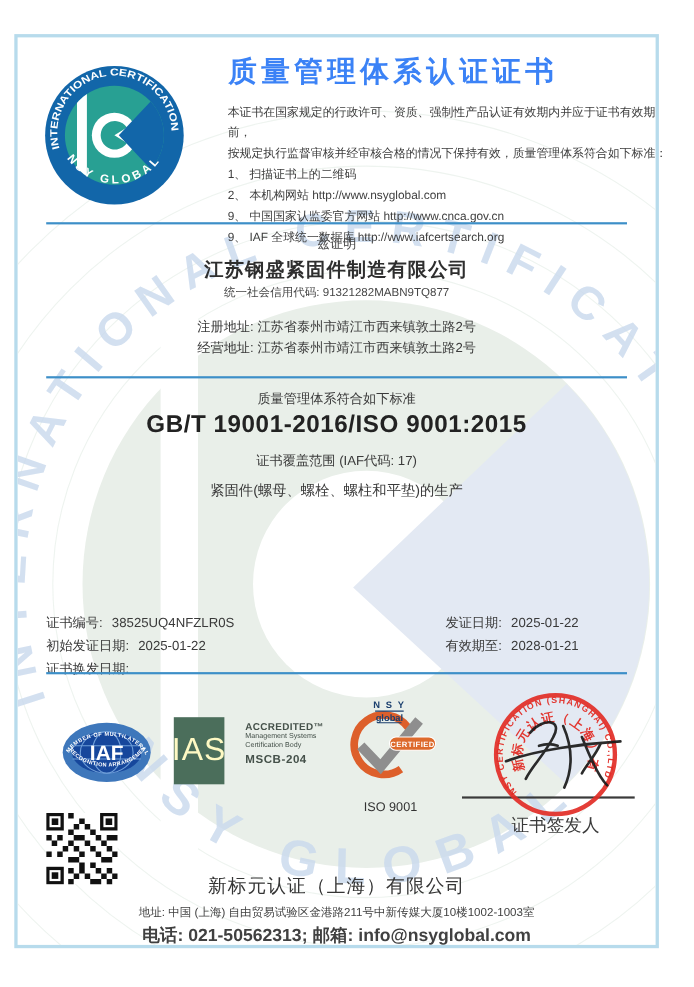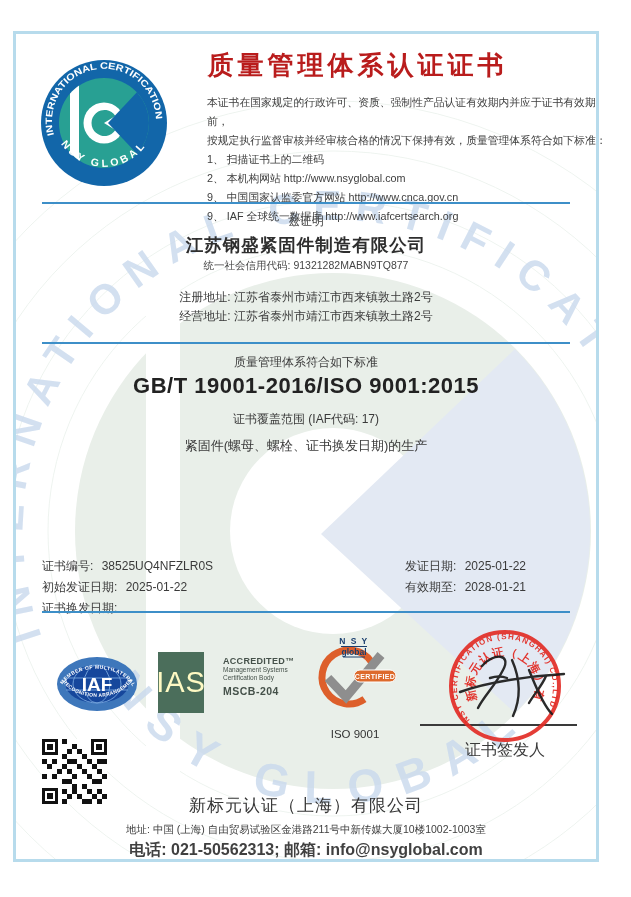--- a/index.html
+++ b/index.html
@@ -4,21 +4,21 @@
 <style>
   html,body{margin:0;padding:0;background:#ffffff;}
   .page{position:relative;width:631px;height:897px;background:#ffffff;overflow:hidden;
         font-family:"Liberation Sans","DejaVu Sans",sans-serif;color:#3a3a3a;}
   .frame{position:absolute;left:13px;top:31px;width:586px;height:831px;
          border:3px solid #b7dbec;box-sizing:border-box;overflow:hidden;background:#fff;}
   .wm{position:absolute;left:0;top:0;pointer-events:none;}
   .abs{position:absolute;z-index:2;}
   .rule{position:absolute;left:42px;width:528px;height:2px;background:#3d8fc8;z-index:2;}
   .ctr{left:13px;width:586px;text-align:center;}
-  .title{top:48px;font-size:26px;font-weight:700;letter-spacing:4px;color:#b91c1c;left:175px;width:365px;text-align:center;}
+  .title{top:48px;font-size:26px;font-weight:700;letter-spacing:4px;color:#3b82f6;left:175px;width:365px;text-align:center;}
   .intro{left:207px;top:93px;width:400px;font-size:10.8px;line-height:19px;color:#3d3d3d;}
   .certify-label{top:213px;font-size:12px;color:#474747;}
   .company-name{top:233px;font-size:17.5px;font-weight:700;letter-spacing:1px;color:#2e2e2e;}
   .credit{top:259px;font-size:10.5px;color:#454545;}
   .addr1{top:289px;font-size:12px;}
   .addr2{top:308px;font-size:12px;}
   .std-label{top:354px;font-size:12px;}
   .std-name{top:373px;font-size:22px;font-weight:700;color:#222;letter-spacing:.5px;}
   .scope-label{top:411px;font-size:12px;}
   .scope{top:437px;font-size:13px;}
@@ -127,21 +127,21 @@
   <div class="abs ctr addr2">
     <span class="lbl">经营地址:</span>
     <span>江苏省泰州市靖江市西来镇敦土路2号</span>
   </div>
 
   <div class="rule" style="top:342px;"></div>
 
   <div class="abs ctr std-label">质量管理体系符合如下标准</div>
   <div class="abs ctr std-name">GB/T 19001-2016/ISO 9001:2015</div>
   <div class="abs ctr scope-label">证书覆盖范围 (IAF代码: 17)</div>
-  <div class="abs ctr scope">紧固件(螺母、螺栓、证书换发日期)的生产</div>
+  <div class="abs ctr scope">紧固件(螺母、螺栓、螺柱和平垫)的生产</div>
 
   <div class="abs meta-left">
     <div class="meta-row">
       <span class="lbl">证书编号:</span>
       <span>38525UQ4NFZLR0S</span>
     </div>
     <div class="meta-row">
       <span class="lbl">初始发证日期:</span>
       <span>2025-01-22</span>
     </div>

